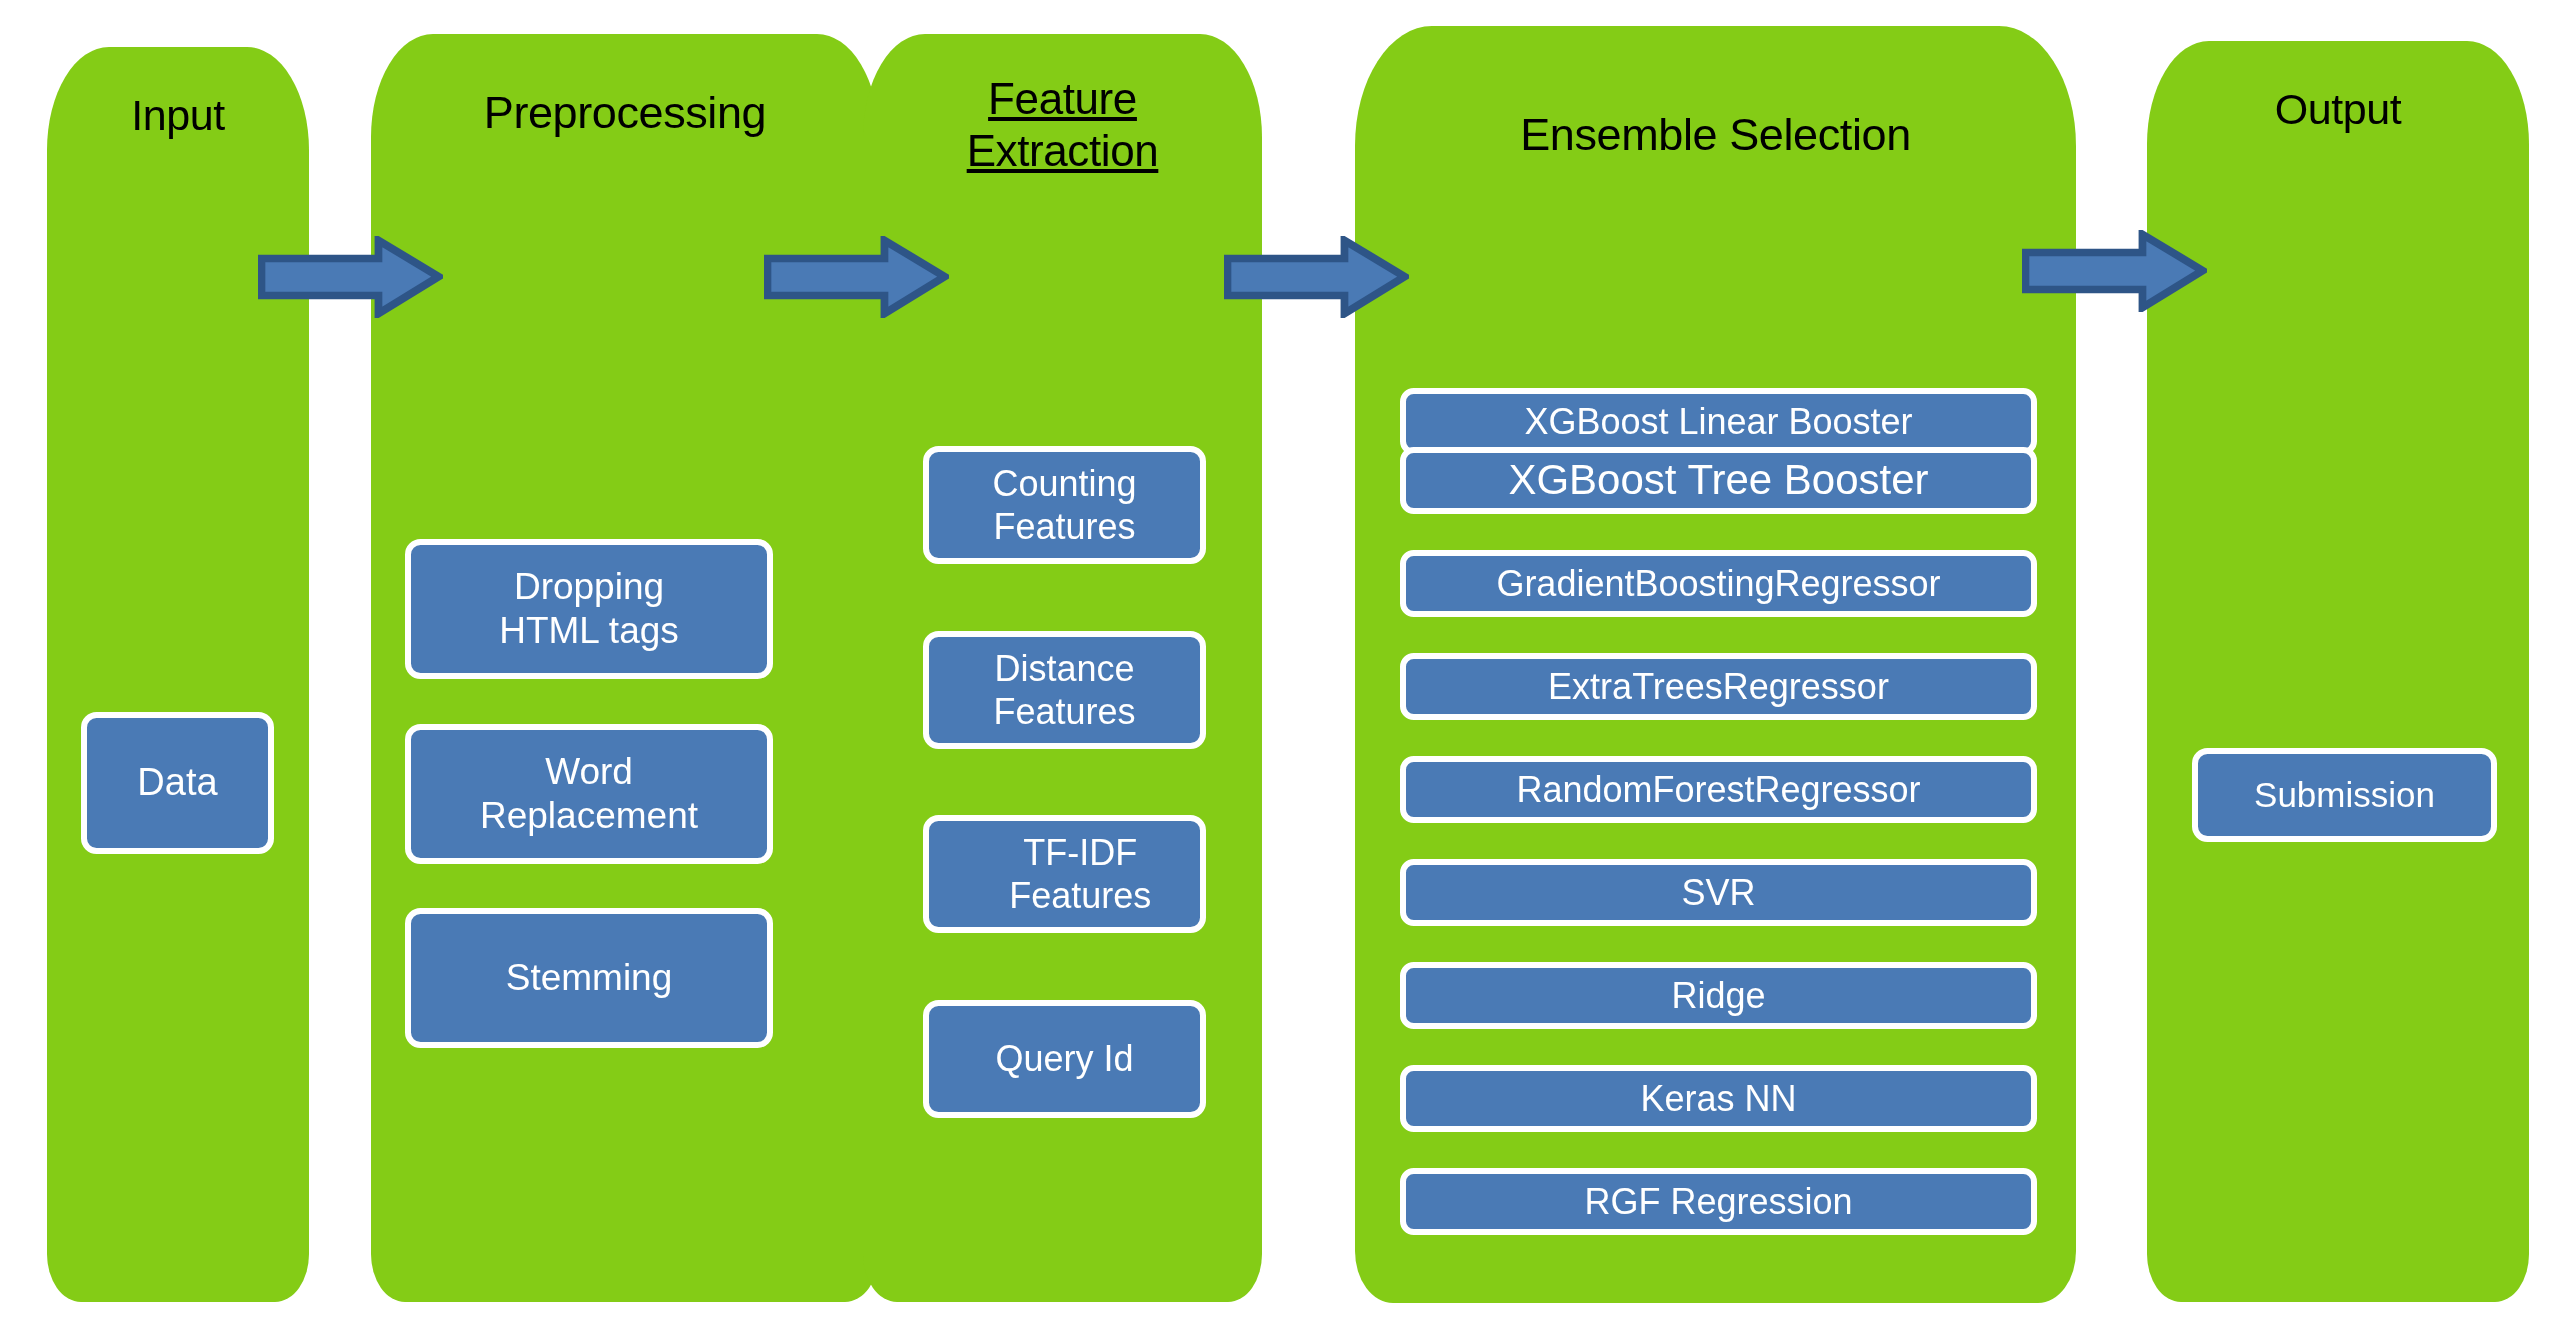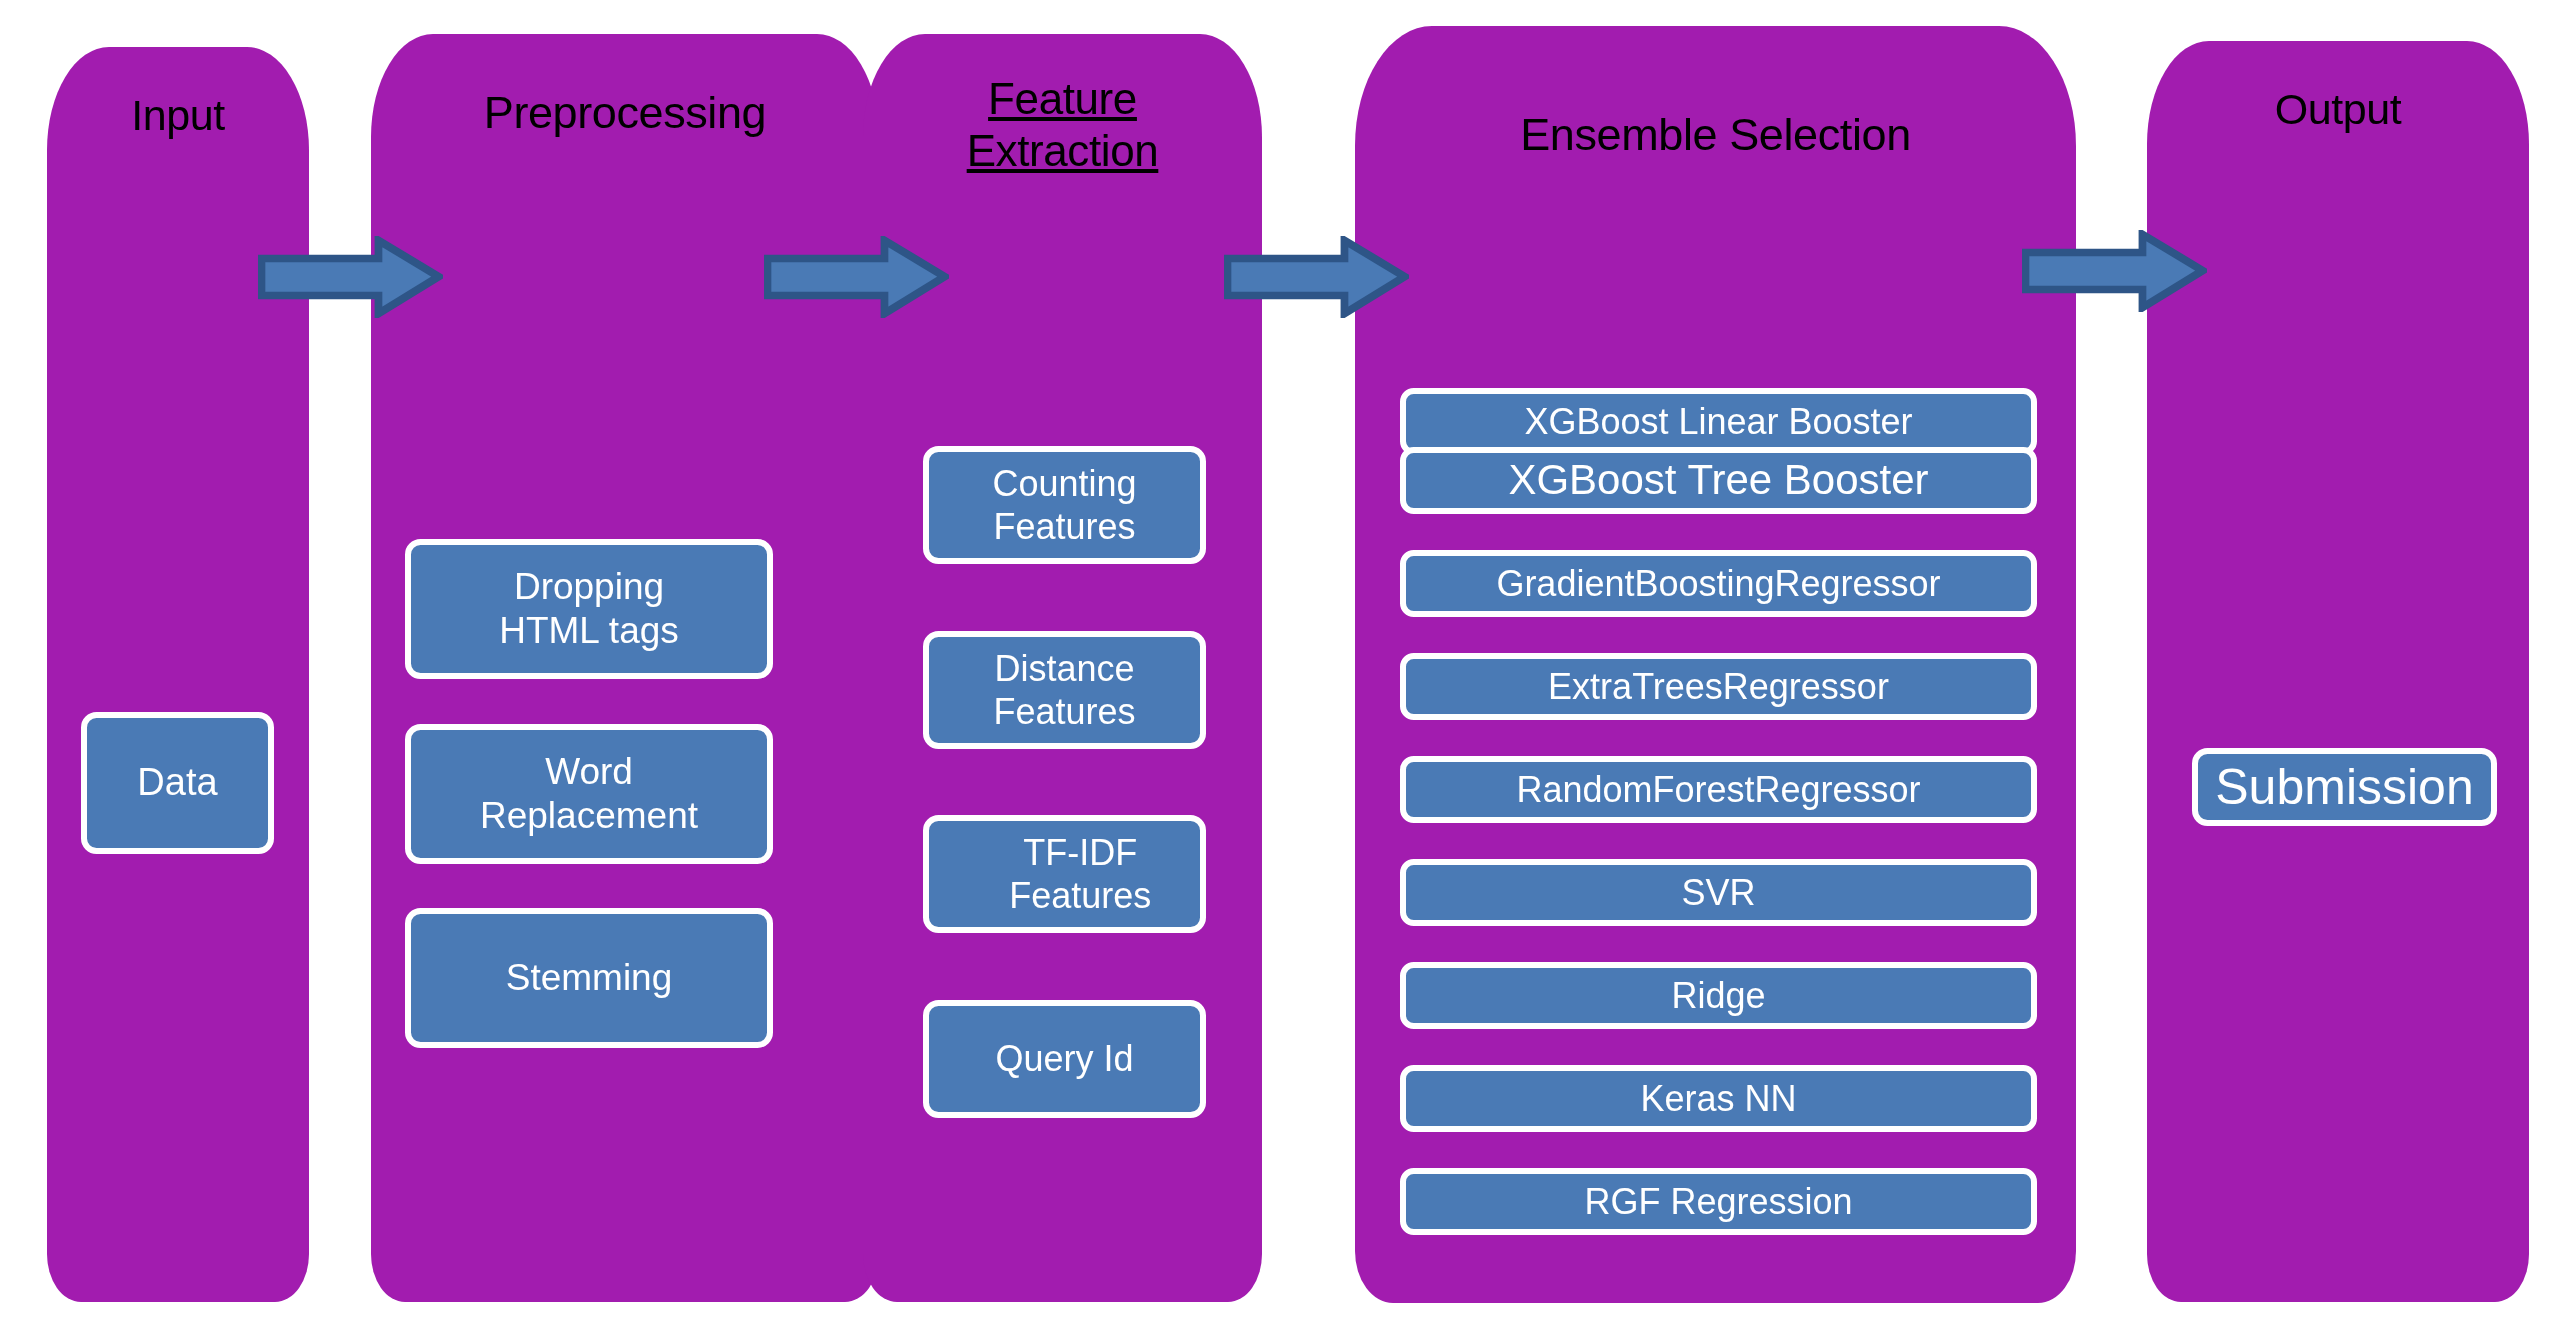--- a/index.html
+++ b/index.html
@@ -17,21 +17,21 @@
     position: relative;
     width: 2576px;
     height: 1324px;
     background: #ffffff;
     overflow: hidden;
   }
 
   
   .panel {
     position: absolute;
-    background: #a21caf;
+    background: #84cc16;
     border-radius: 62px 62px 34px 34px / 103px 103px 48px 48px;
     box-sizing: border-box;
   }
 
   .panel-title {
     position: absolute;
     left: 0;
     right: 0;
     text-align: center;
     color: #000000;
@@ -111,21 +111,21 @@
     <div class="chip small-pad" style="left:45px; top:627px; width:637px; height:67px; font-size:36px;">ExtraTreesRegressor</div>
     <div class="chip small-pad" style="left:45px; top:730px; width:637px; height:67px; font-size:36px;">RandomForestRegressor</div>
     <div class="chip small-pad" style="left:45px; top:936px; width:637px; height:67px; font-size:36px;">Ridge</div>
     <div class="chip small-pad" style="left:45px; top:833px; width:637px; height:67px; font-size:36px;">SVR</div>
     <div class="chip small-pad" style="left:45px; top:1039px; width:637px; height:67px; font-size:36px;">Keras NN</div>
     <div class="chip small-pad" style="left:45px; top:1142px; width:637px; height:67px; font-size:36px;">RGF Regression</div>
   </div>
 
   <div class="panel" style="left:2147px; top:41px; width:382px; height:1261px;">
     <div class="panel-title" style="top:43px; font-size:43px;">Output</div>
-    <div class="chip" style="left:45px; top:707px; width:305px; height:78px; font-size:50px;">Submission</div>
+    <div class="chip" style="left:45px; top:707px; width:305px; height:94px; font-size:35px;">Submission</div>
   </div>
 
   <div class="arrow" style="left:258px; top:236px; width:185px; height:82px;">
     <svg width="185" height="82" viewBox="0 0 215 95" xmlns="http://www.w3.org/2000/svg">
       <polygon points="4,26 140,26 140,5 210,47 140,90 140,69 4,69" fill="#4a7ab5" stroke="#2e5587" stroke-width="9" stroke-linejoin="miter"></polygon>
     </svg>
   </div>
 
   <div class="arrow" style="left:764px; top:236px; width:185px; height:82px;">
     <svg width="185" height="82" viewBox="0 0 215 95" xmlns="http://www.w3.org/2000/svg">

